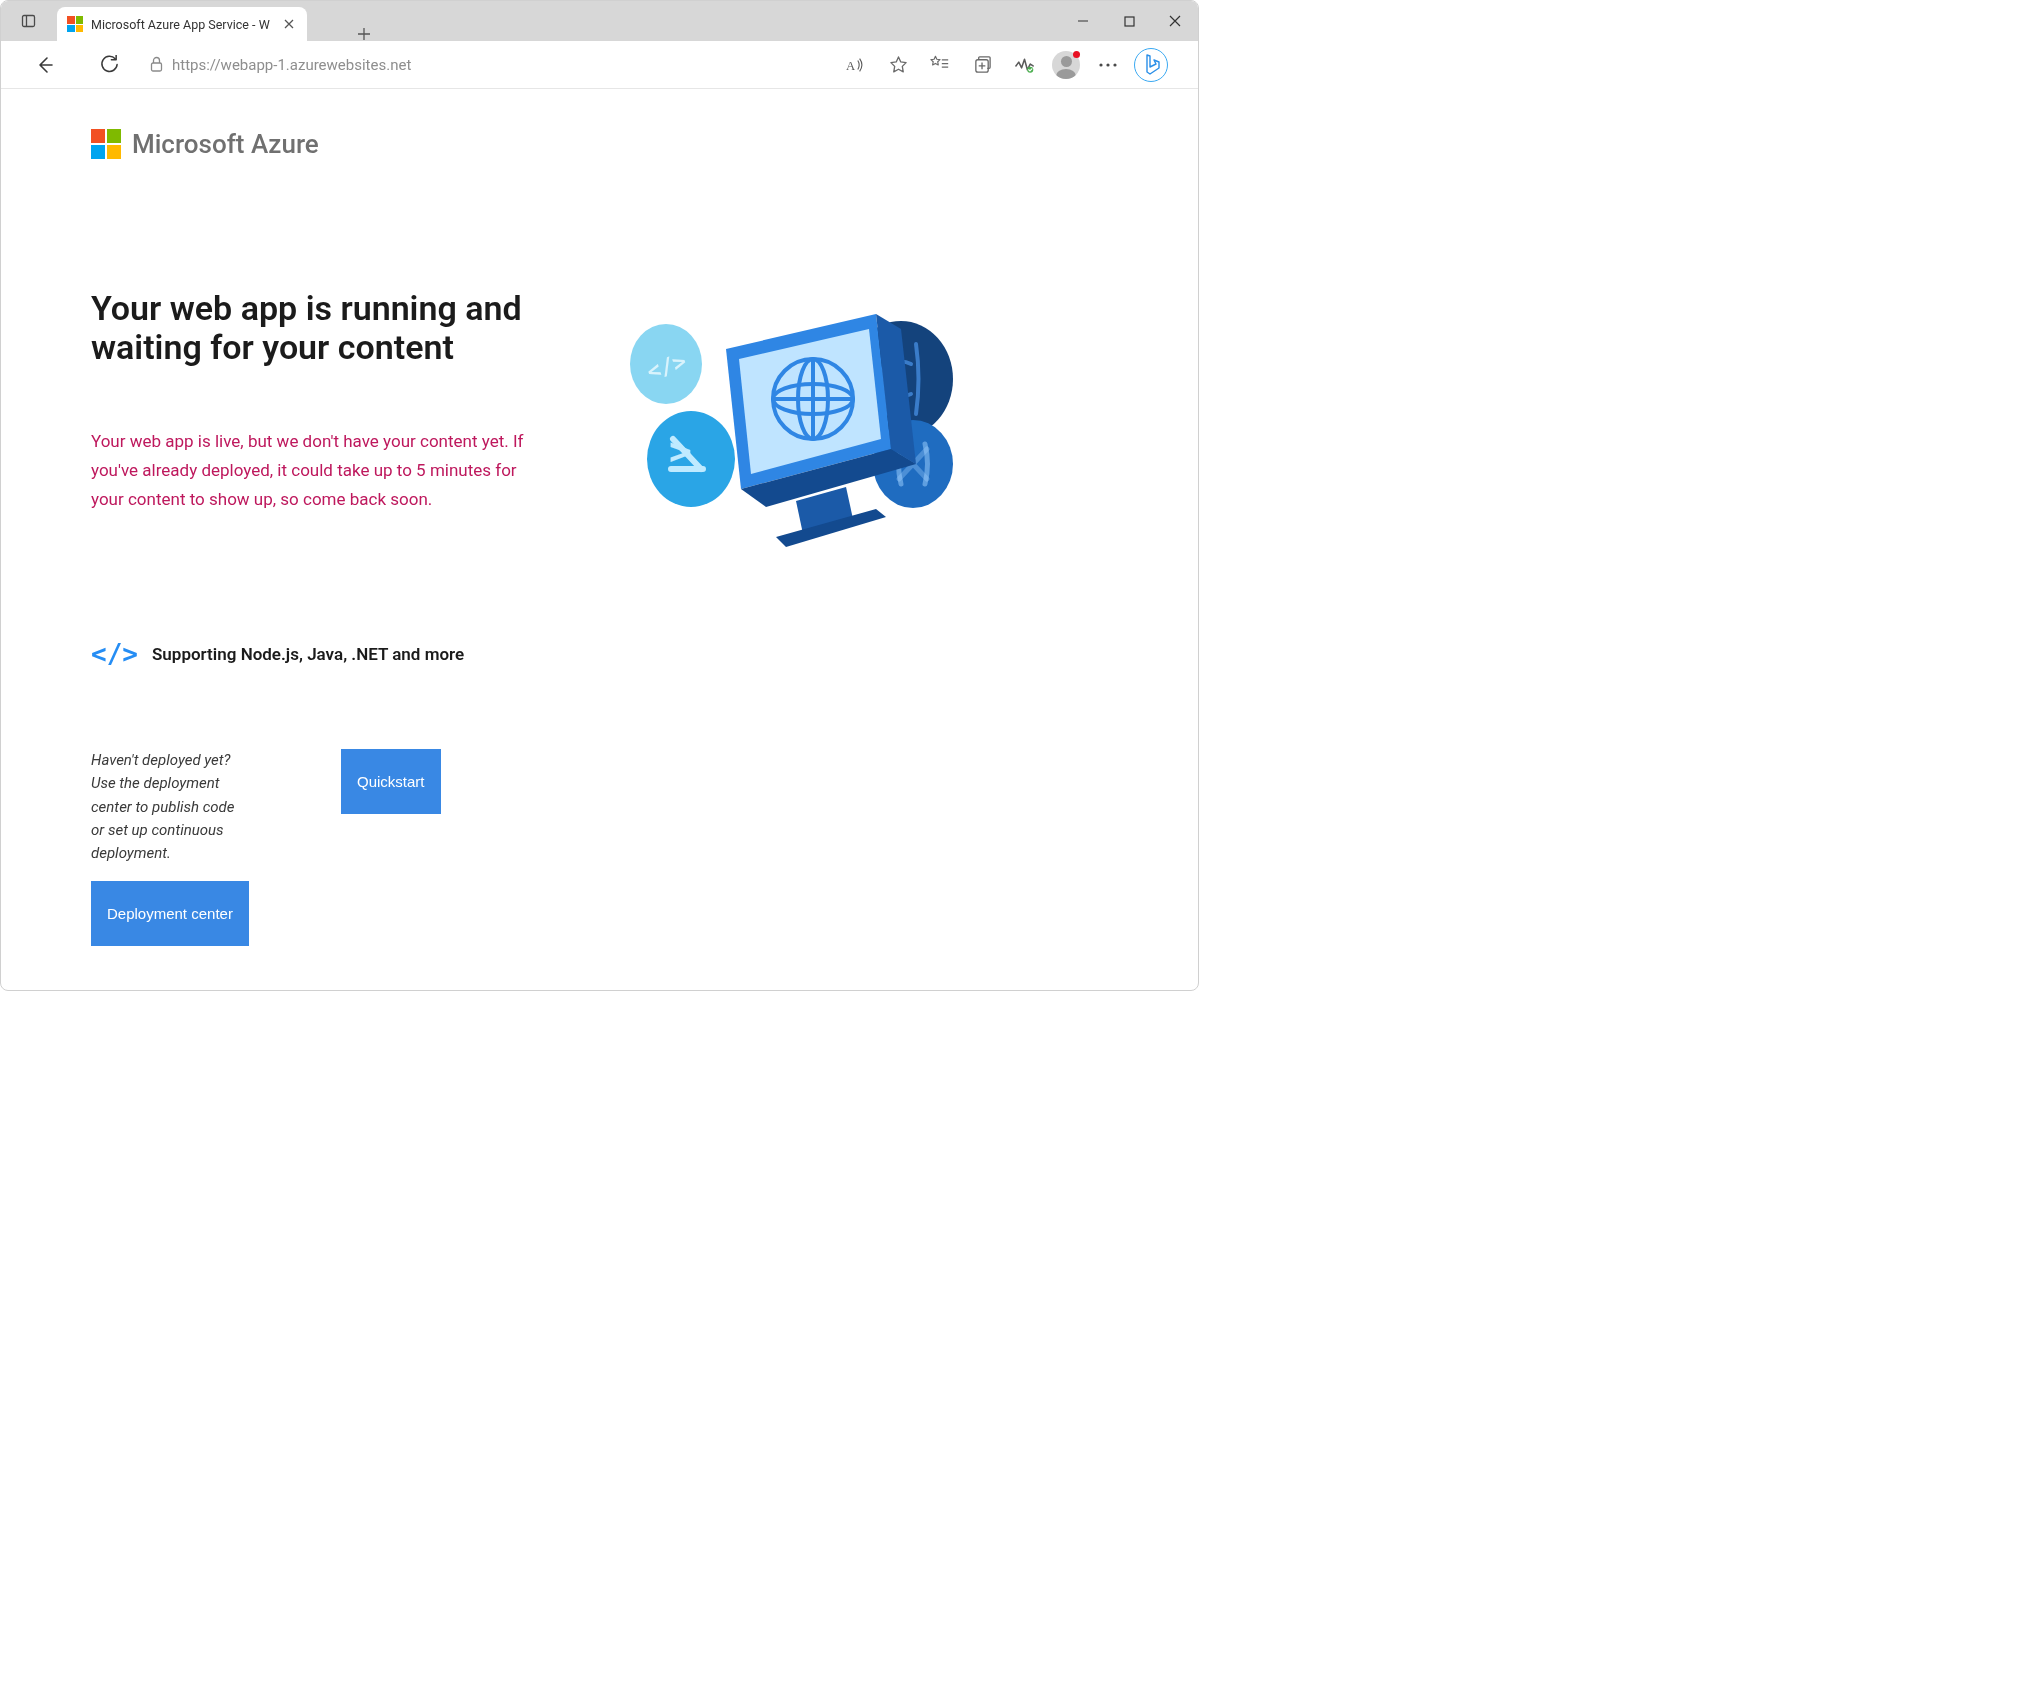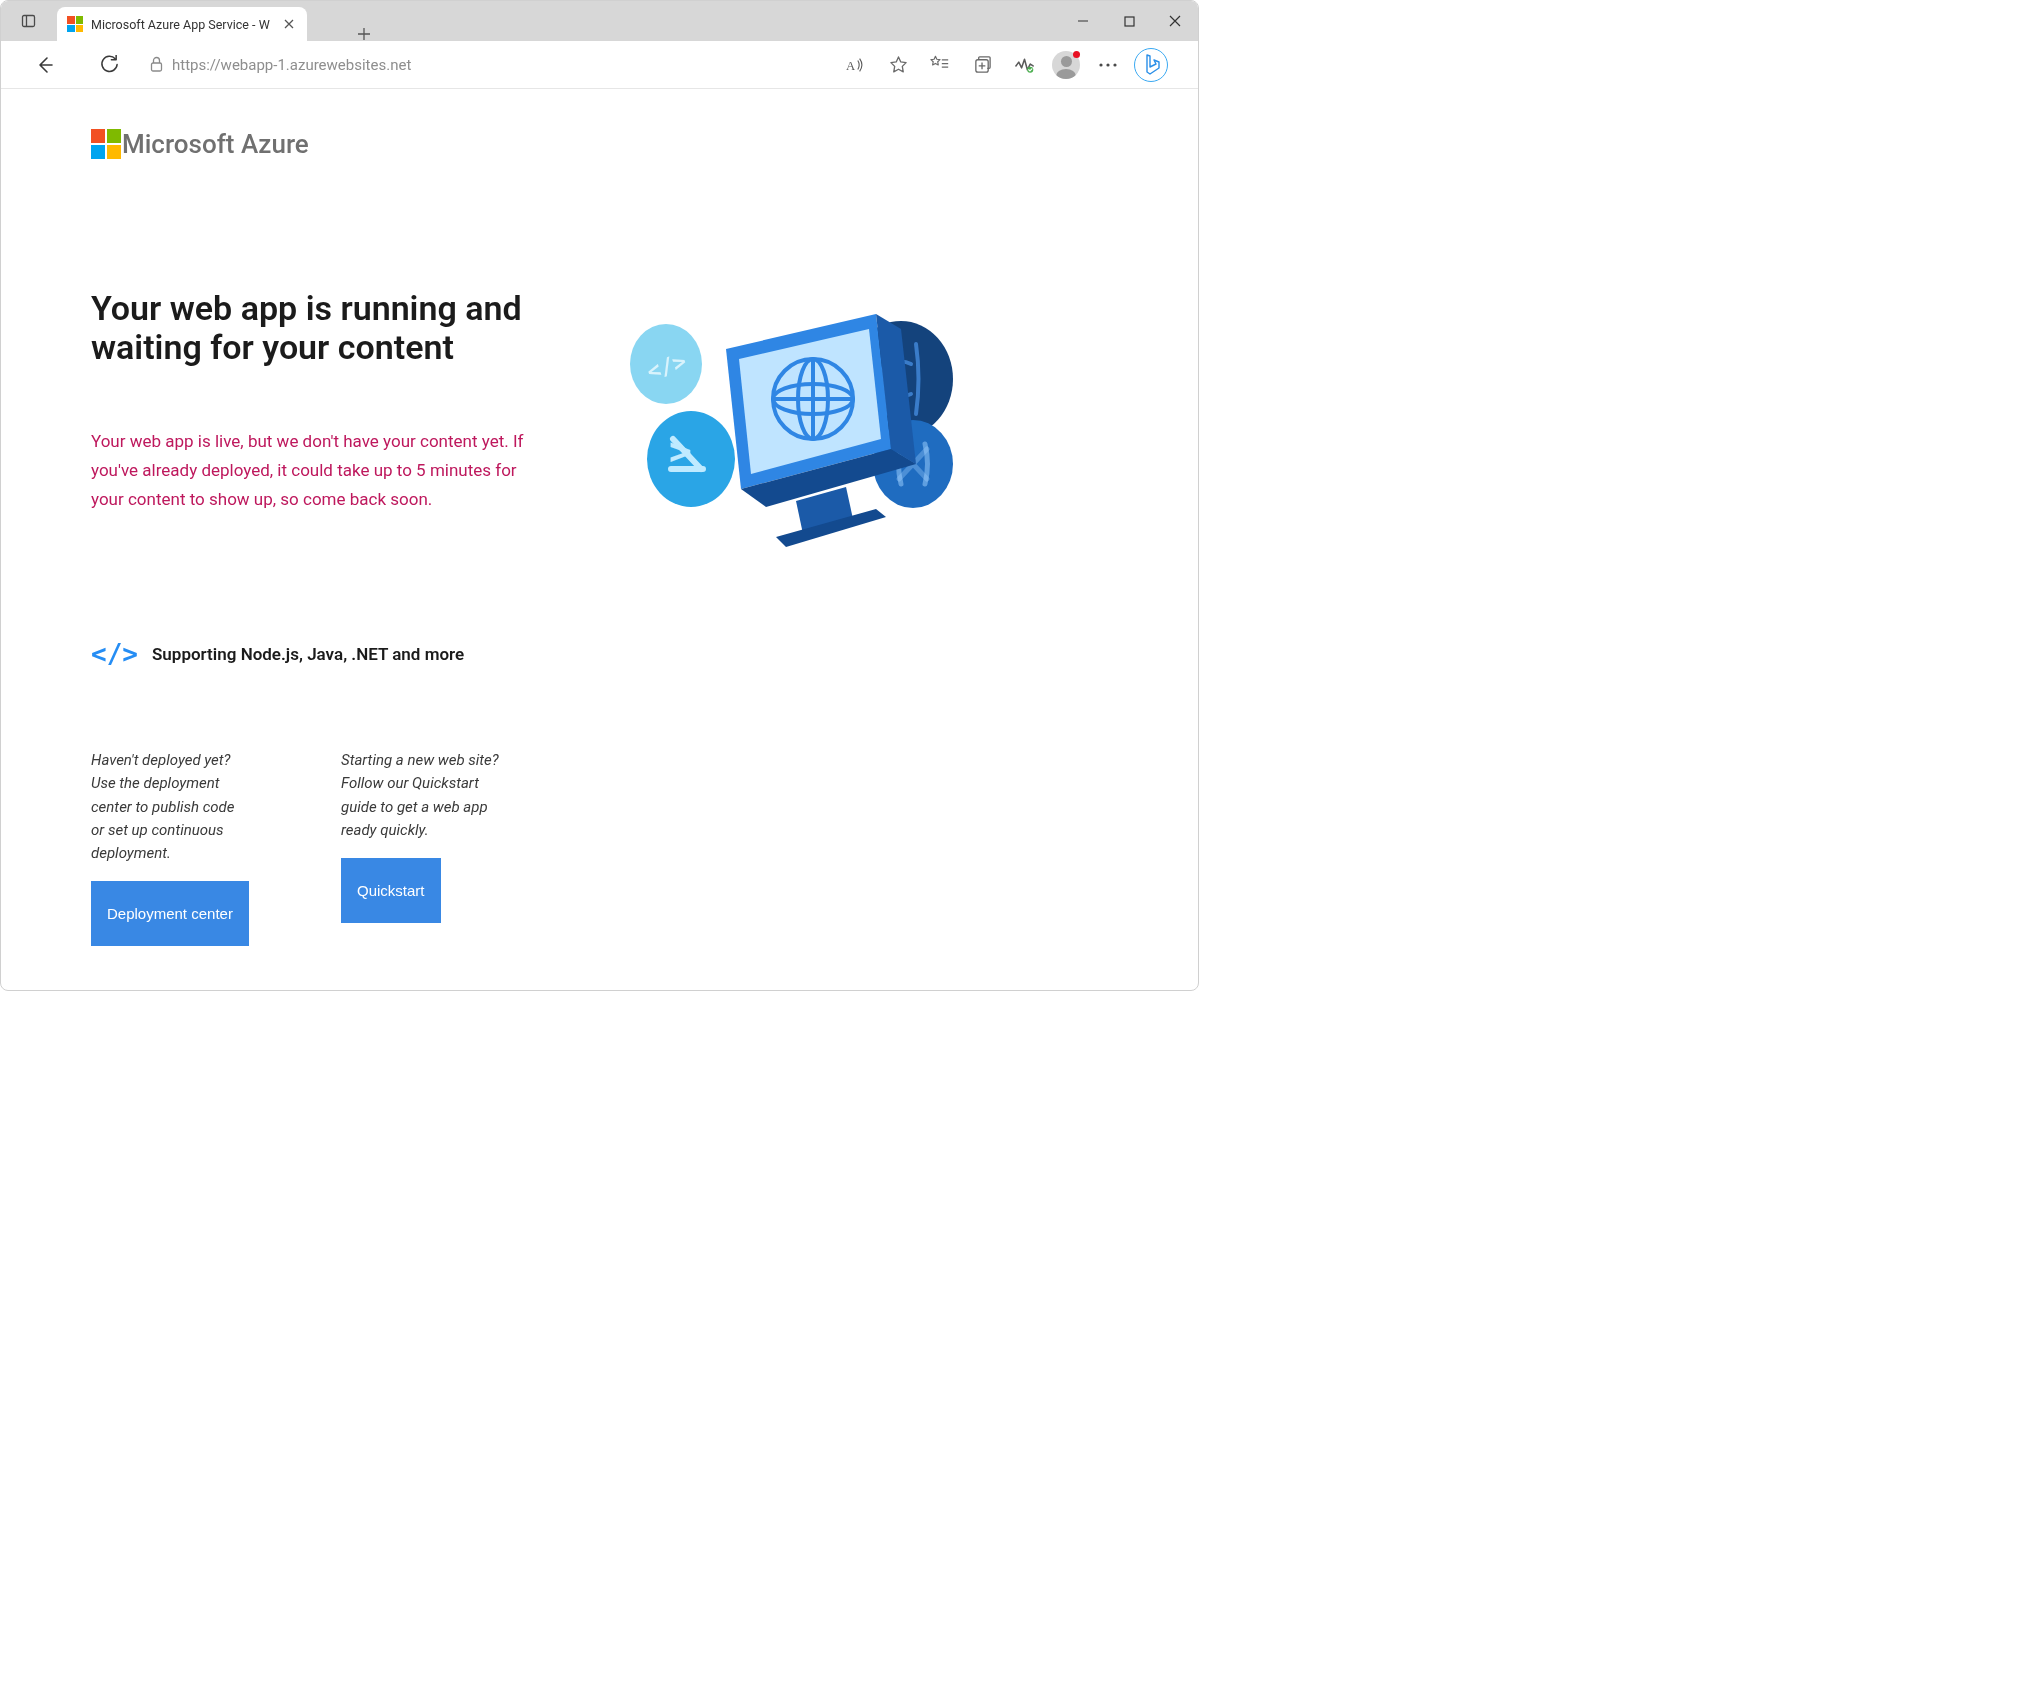--- a/index.html
+++ b/index.html
@@ -165,21 +165,21 @@
     }
     
     .content {
       flex: 1;
       overflow: auto;
       padding: 40px 0 0 90px;
     }
     .logo-row {
       display: flex;
       align-items: center;
-      gap: 1px;
+      gap: 11px;
       margin-bottom: 130px;
     }
     .ms-logo {
       width: 30px; height: 30px;
       display: grid;
       grid-template-columns: 1fr 1fr;
       grid-template-rows: 1fr 1fr;
       gap: 1.5px;
     }
     .ms-logo span:nth-child(1){background:#f25022;}
@@ -442,20 +442,18 @@
       <span class="supporting-text">Supporting Node.js, Java, .NET and more</span>
     </div>
 
     <div class="cards">
       <div class="card">
         <p class="card-text" style="white-space:pre-line;">Haven't deployed yet?
 Use the deployment center to publish code or set up continuous deployment.</p>
         <button class="btn">Deployment center</button>
       </div>
       <div class="card">
-        <p class="card-text" style="white-space:pre-line;">Starting a new web site?
-Follow our Quickstart guide to get a web app ready quickly.</p>
         <button class="btn">Quickstart</button>
       </div>
     </div>
 
   </div>
 </div>
 
 </body></html>

